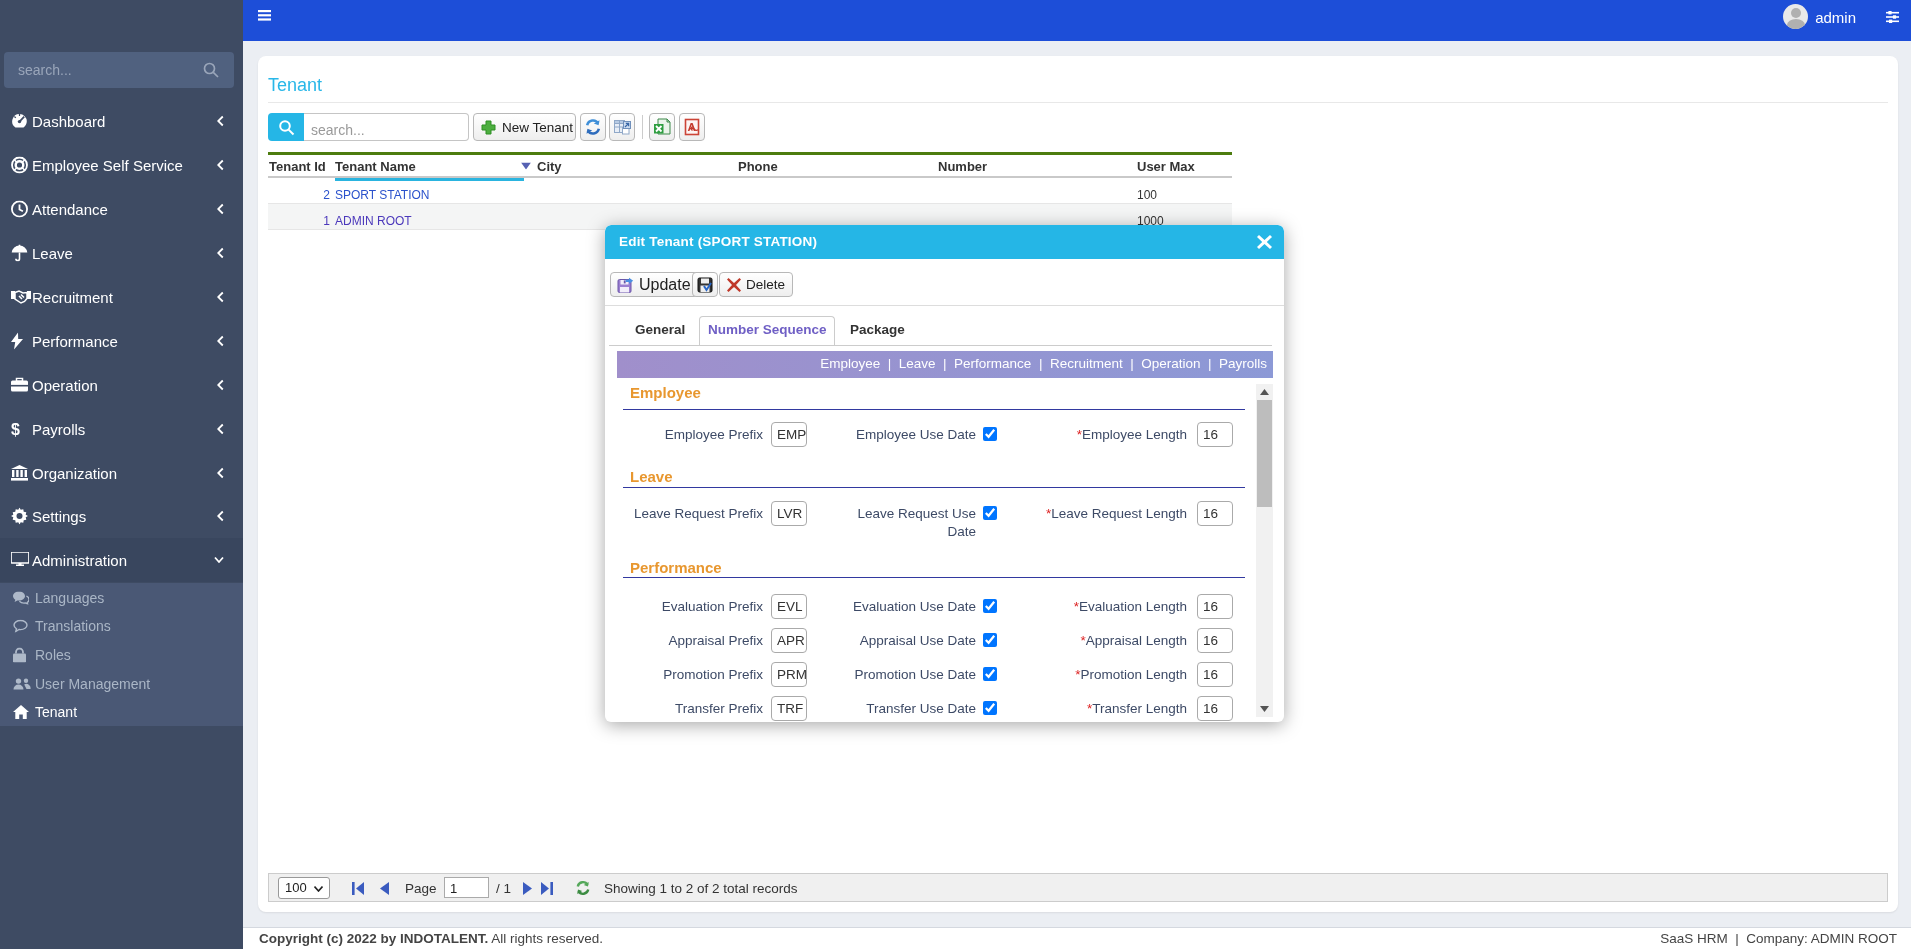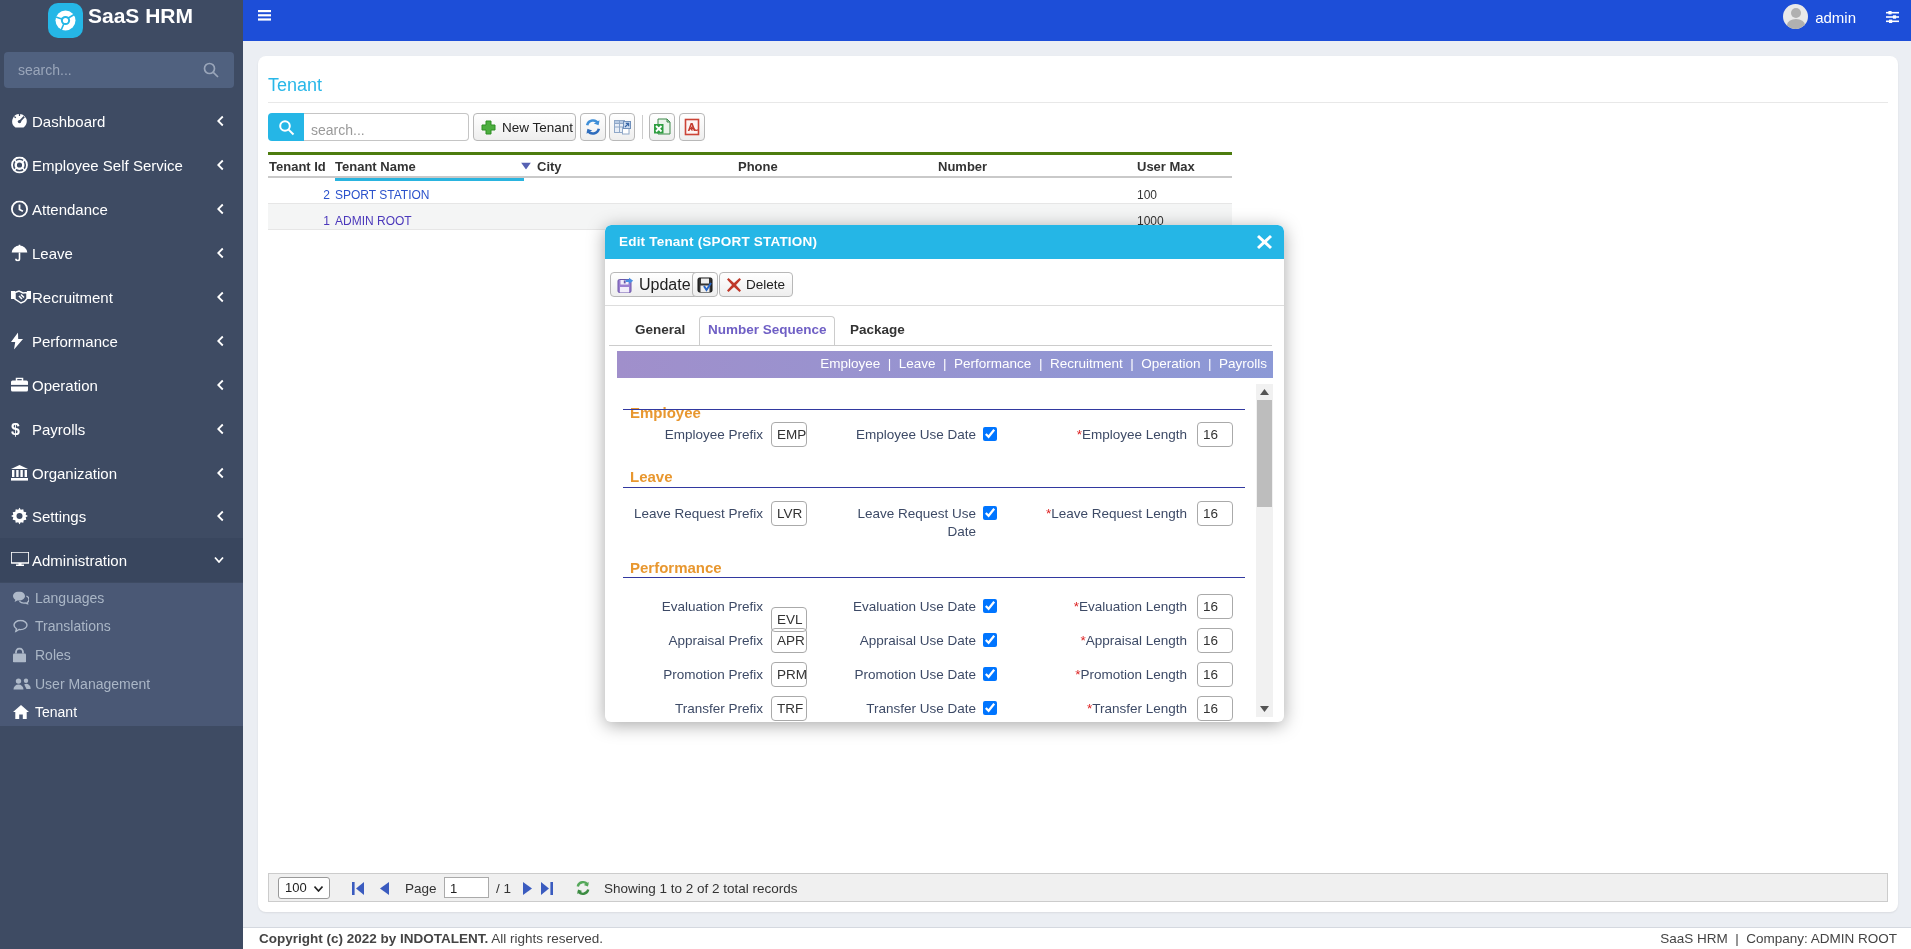--- a/index.html
+++ b/index.html
@@ -84,33 +84,20 @@
         <line x1="0" y1="6" x2="13" y2="6"></line>
         <line x1="0" y1="10.3" x2="13" y2="10.3"></line>
       </g>
     <rect x="2.4" y="0" width="3.2" height="3.4" fill="#fff"></rect>
       <rect x="6.9" y="4.3" width="3.2" height="3.4" fill="#fff"></rect>
       <rect x="3" y="8.6" width="3.2" height="3.4" fill="#fff"></rect>
   </svg>
 </div>
 
 <div id="sidebar">
-  <div class="logo">
-    <div class="logo-badge">
-      <svg style="position:absolute;left:6px;top:6px" width="23" height="23" viewBox="0 0 23 23">
-        <circle cx="11.5" cy="11.5" r="10" fill="#fff"></circle>
-        <circle cx="11.5" cy="11.5" r="4.6" fill="#25b6e6"></circle>
-        <line x1="11" y1="11" x2="21" y2="5" stroke="#25b6e6" stroke-width="1.6"></line>
-        <line x1="11" y1="12" x2="7" y2="21.5" stroke="#25b6e6" stroke-width="1.6"></line>
-        <line x1="10.5" y1="11" x2="2" y2="8" stroke="#25b6e6" stroke-width="1.6"></line>
-        <circle cx="11.5" cy="11.5" r="2.6" fill="#fff"></circle>
-      </svg>
-    </div>
-    <div class="logo-text">SaaS HRM</div>
-  </div>
   <div class="sb-search">
       <span>search...</span>
     <svg style="position:absolute;right:15px;top:10px" width="16" height="16" viewBox="0 0 16 16">
         <circle cx="6.5" cy="6.5" r="5" fill="none" stroke="#9aa6ba" stroke-width="1.7"></circle>
         <line x1="10.3" y1="10.3" x2="15" y2="15" stroke="#9aa6ba" stroke-width="1.7"></line>
       </svg>
   </div>
   <div id="menu">
       <div class="menu-item" style="top:99px;">
     <span class="mi-ic">
@@ -484,40 +471,40 @@
     <div class="tab-line"></div>
     <div class="tab-active-box"></div>
     <div class="tab" style="left:30px;color:#333;">General</div>
     <div class="tab" style="left:103px;color:#6f5fc5;">Number Sequence</div>
     <div class="tab" style="left:245px;color:#333;">Package</div>
   </div>
   <div class="purple-bar">
     <div class="links">Employee &nbsp;|&nbsp; Leave &nbsp;|&nbsp; Performance &nbsp;|&nbsp; Recruitment &nbsp;|&nbsp; Operation &nbsp;|&nbsp; Payrolls</div>
   </div>
   <div class="m-scroll">
-    <div class="sec-h" style="top:20px;">Employee</div>
+    <div class="sec-h" style="top:0;">Employee</div>
     <div class="sec-line" style="top:25px;"></div>
     <div class="sec-h" style="top:84px;">Leave</div>
     <div class="sec-line" style="top:103px;"></div>
     <div class="sec-h" style="top:175px;">Performance</div>
     <div class="sec-line" style="top:193px;"></div>
     <div class="f-label" style="left:0px;top:42px;width:158px;">Employee Prefix</div>
     <div class="f-input" style="left:166px;top:38px;">EMP</div>
     <div class="f-label" style="left:239px;top:42px;width:132px;">Employee Use Date</div>
     <input type="checkbox" checked="" class="f-check" style="left: 378px; top: 43px;">
     <div class="f-label" style="left:420px;top:42px;width:162px;"><span class="red-star">*</span>Employee Length</div>
     <div class="f-input" style="left:592px;top:38px;">16</div>
     <div class="f-label" style="left:0px;top:121px;width:158px;">Leave Request Prefix</div>
     <div class="f-input" style="left:166px;top:117px;">LVR</div>
     <div class="f-label" style="left:239px;top:121px;width:132px;">Leave Request Use Date</div>
     <input type="checkbox" checked="" class="f-check" style="left: 378px; top: 122px;">
     <div class="f-label" style="left:420px;top:121px;width:162px;"><span class="red-star">*</span>Leave Request Length</div>
     <div class="f-input" style="left:592px;top:117px;">16</div>
     <div class="f-label" style="left:0px;top:214px;width:158px;">Evaluation Prefix</div>
-    <div class="f-input" style="left:166px;top:210px;margin-top:13px;">EVL</div>
+    <div class="f-input" style="left:166px;top:210px;">EVL</div>
     <div class="f-label" style="left:239px;top:214px;width:132px;">Evaluation Use Date</div>
     <input type="checkbox" checked="" class="f-check" style="left: 378px; top: 215px;">
     <div class="f-label" style="left:420px;top:214px;width:162px;"><span class="red-star">*</span>Evaluation Length</div>
     <div class="f-input" style="left:592px;top:210px;">16</div>
     <div class="f-label" style="left:0px;top:248px;width:158px;">Appraisal Prefix</div>
     <div class="f-input" style="left:166px;top:244px;">APR</div>
     <div class="f-label" style="left:239px;top:248px;width:132px;">Appraisal Use Date</div>
     <input type="checkbox" checked="" class="f-check" style="left: 378px; top: 249px;">
     <div class="f-label" style="left:420px;top:248px;width:162px;"><span class="red-star">*</span>Appraisal Length</div>
     <div class="f-input" style="left:592px;top:244px;">16</div>

